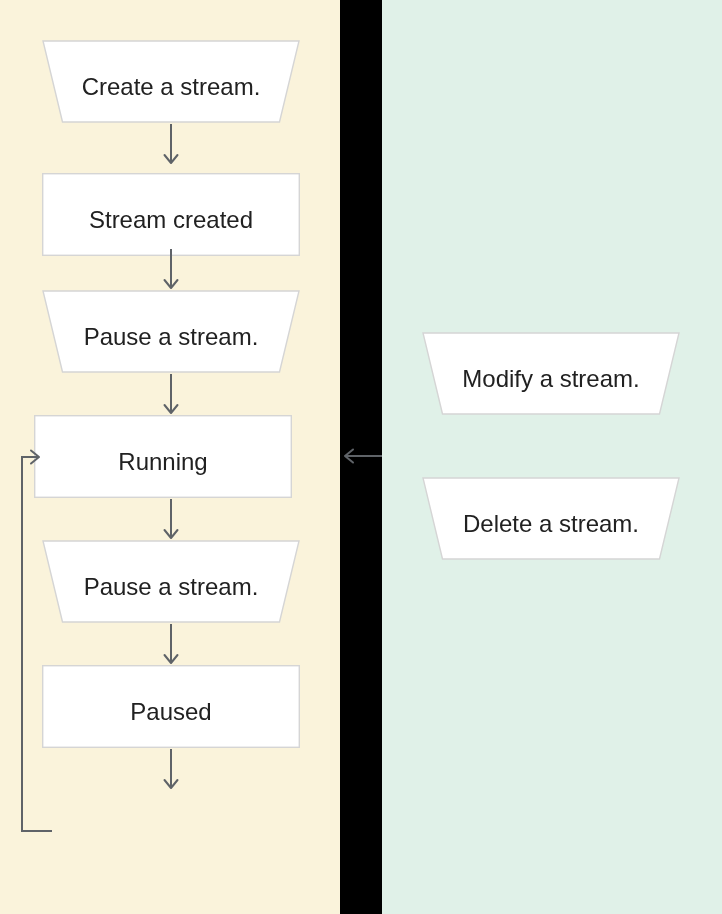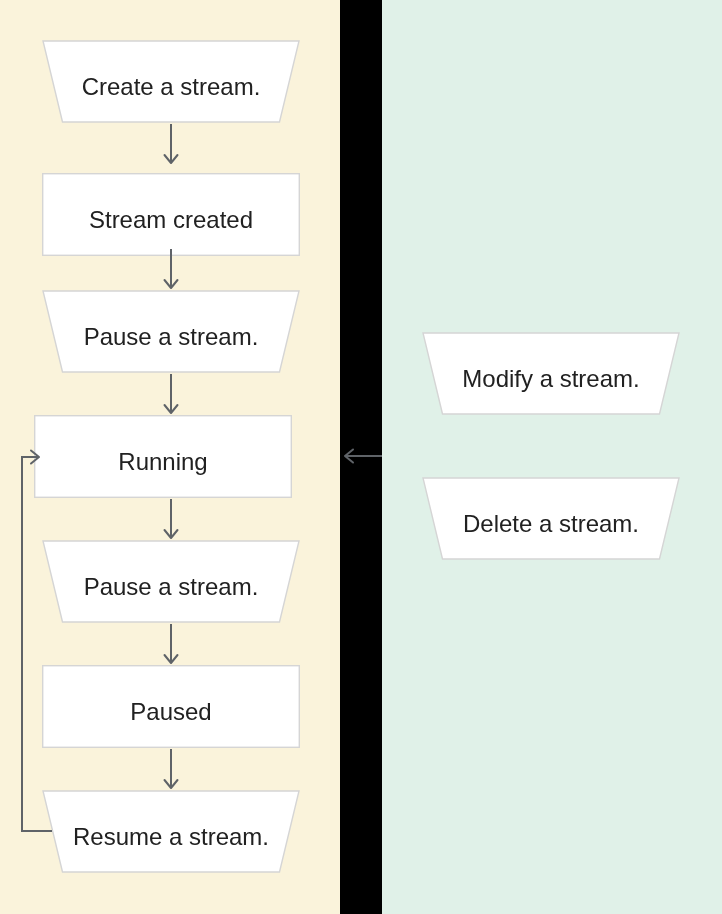--- a/index.html
+++ b/index.html
@@ -76,26 +76,20 @@
       <div class="label">Pause a stream.</div>
     </div>
 
     <div class="node" style="left:42px;top:665px;text-decoration:underline;">
       <svg class="shape" width="258" height="83" viewBox="0 0 258 83">
         <rect x="0.7" y="0.7" width="256.6" height="81.6"></rect>
       </svg>
       <div class="label">Paused</div>
     </div>
 
-    <div class="node" style="left:42px;top:790px;">
-      <svg class="shape" width="258" height="83" viewBox="0 0 258 83">
-        <polygon points="1,1 257,1 237.5,82 20.5,82"></polygon>
-      </svg>
-      <div class="label">Resume a stream.</div>
-    </div>
 
   </div>
 
   <div id="right-panel" class="panel">
 
     <div class="node" style="left:40px;top:332px;">
       <svg class="shape" width="258" height="83" viewBox="0 0 258 83">
         <polygon points="1,1 257,1 237.5,82 20.5,82"></polygon>
       </svg>
       <div class="label">Modify a stream.</div>

